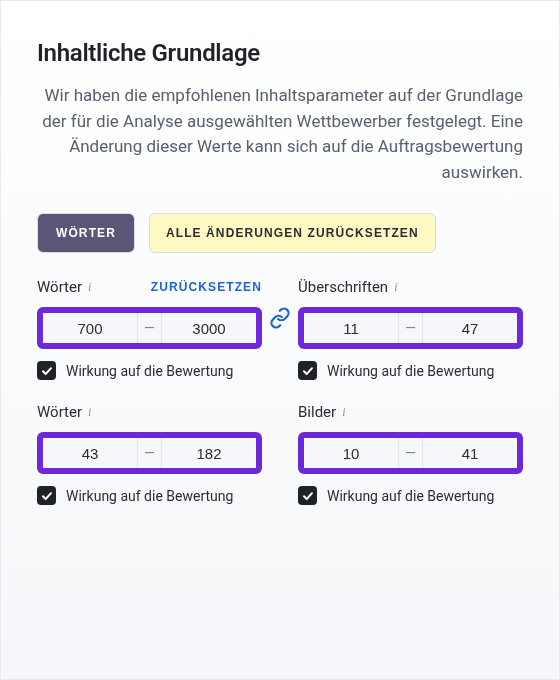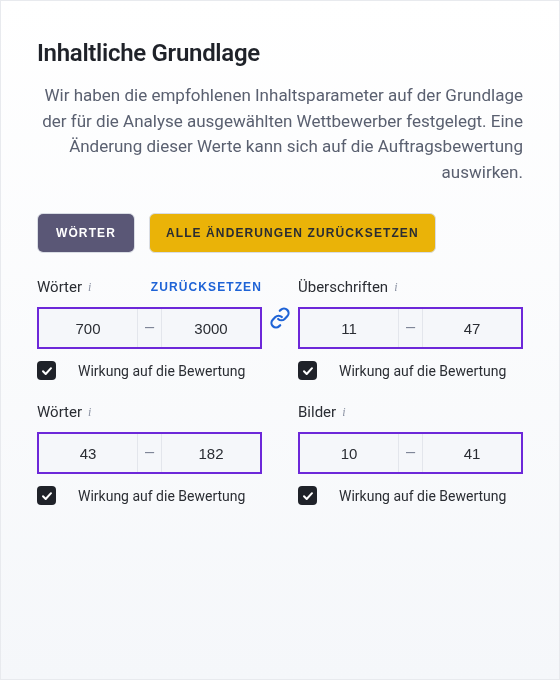--- a/index.html
+++ b/index.html
@@ -46,21 +46,21 @@
     padding: 12px 18px;
     color: #7a8194;
     cursor: pointer;
   }
   .segmented button.active {
     background: #5a5776;
     color: #ffffff;
   }
   .reset-all {
     border: 1px solid #d9dde4;
-    background: #eab308;
+    background: #fef9c3;
     border-radius: 6px;
     font-size: 12px;
     font-weight: 700;
     letter-spacing: 1.1px;
     padding: 12px 16px;
     color: #2a2d33;
     cursor: pointer;
   }
   .grid {
     display: grid;
@@ -96,22 +96,22 @@
     font-weight: 700;
     letter-spacing: 1.1px;
     color: #1e63d6;
     cursor: pointer;
     background: none;
     border: none;
   }
   .range {
     display: flex;
     align-items: stretch;
-    border: 2px solid #6d28d9;
-    border-radius: 0;
+    border: 6px solid #6d28d9;
+    border-radius: 6px;
     background: #f5f7fa;
     overflow: hidden;
     height: 42px;
   }
   .range input {
     border: none;
     background: transparent;
     width: 50%;
     text-align: center;
     font-size: 15px;
@@ -136,21 +136,21 @@
   }
   .link-icon {
     color: #1e63d6;
     display: flex;
     align-items: center;
     justify-content: center;
   }
   .impact {
     display: flex;
     align-items: center;
-    gap: 22px;
+    gap: 10px;
     margin-top: 12px;
   }
   .cb {
     width: 19px;
     height: 19px;
     border-radius: 4px;
     background: #1f2229;
     display: flex;
     align-items: center;
     justify-content: center;

